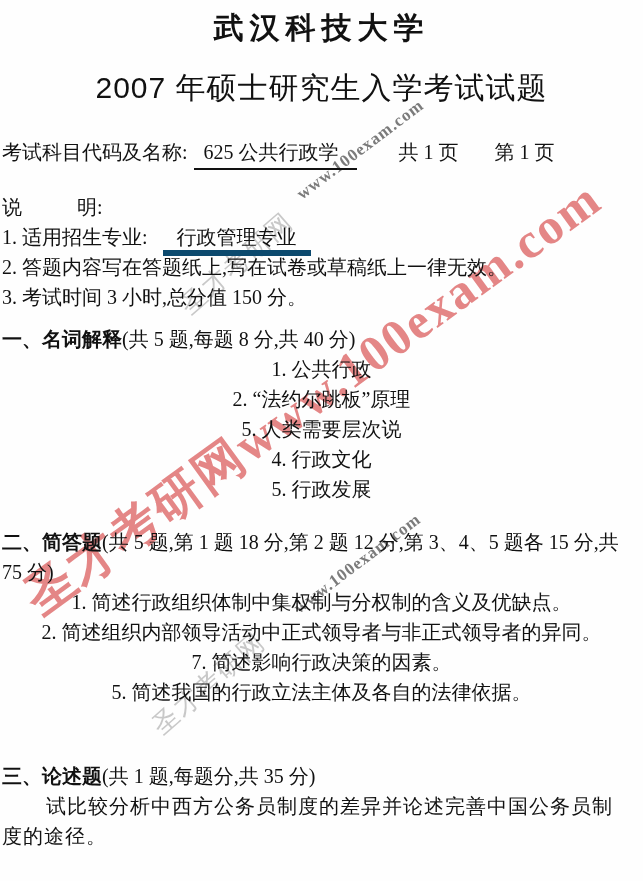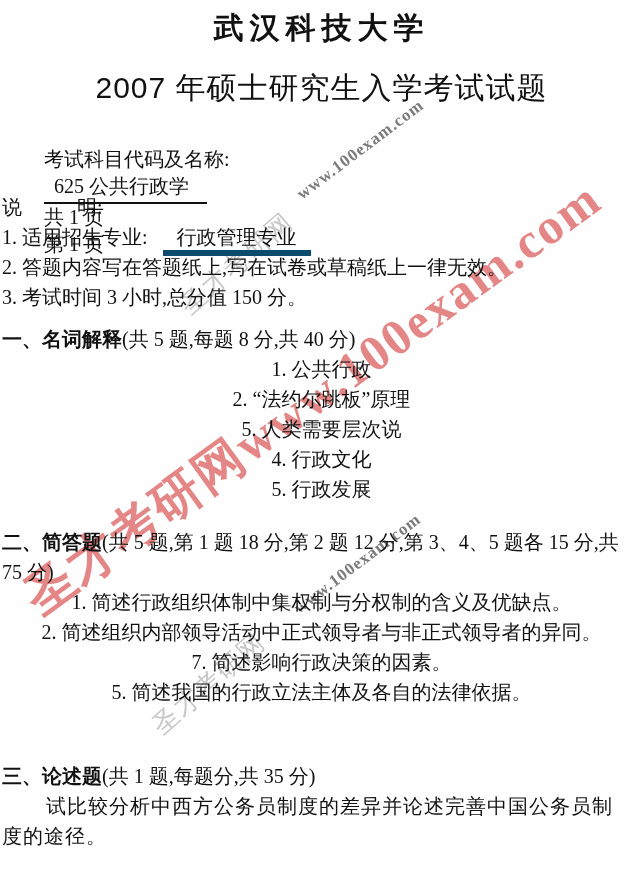--- a/index.html
+++ b/index.html
@@ -56,32 +56,31 @@
     z-index:2;
   }
   .doc-subtitle{
     position:absolute;top:68px;left:0;width:100%;
     margin:0;text-align:center;
     font-family:"Liberation Sans","DejaVu Sans",sans-serif;
     font-size:30px;font-weight:normal;letter-spacing:1px;
     z-index:2;
   }
   .meta{
-    position:absolute;top:146px;left:2px;right:4px;
+    position:absolute;top:139px;left:2px;right:4px;
     display:flex;align-items:baseline;
     z-index:2;
-    flex-direction:column;
   }
   .u-line{
     border-bottom:2px solid #111;
     padding:0 18px 2px 10px;
     margin-left:6px;
   }
   .meta .pages{margin-left:42px;}
-  .meta .pageno{margin-left:16px;}
+  .meta .pageno{margin-left:36px;}
   .notes{
     position:absolute;top:192px;left:2px;right:2px;
     line-height:30px;
     z-index:2;
   }
   .shuoming .ming{margin-left:50px;}
   .note-u{
     border-bottom:6px solid #0c4a6e;
     padding:0 14px 2px 14px;
     margin-left:10px;

